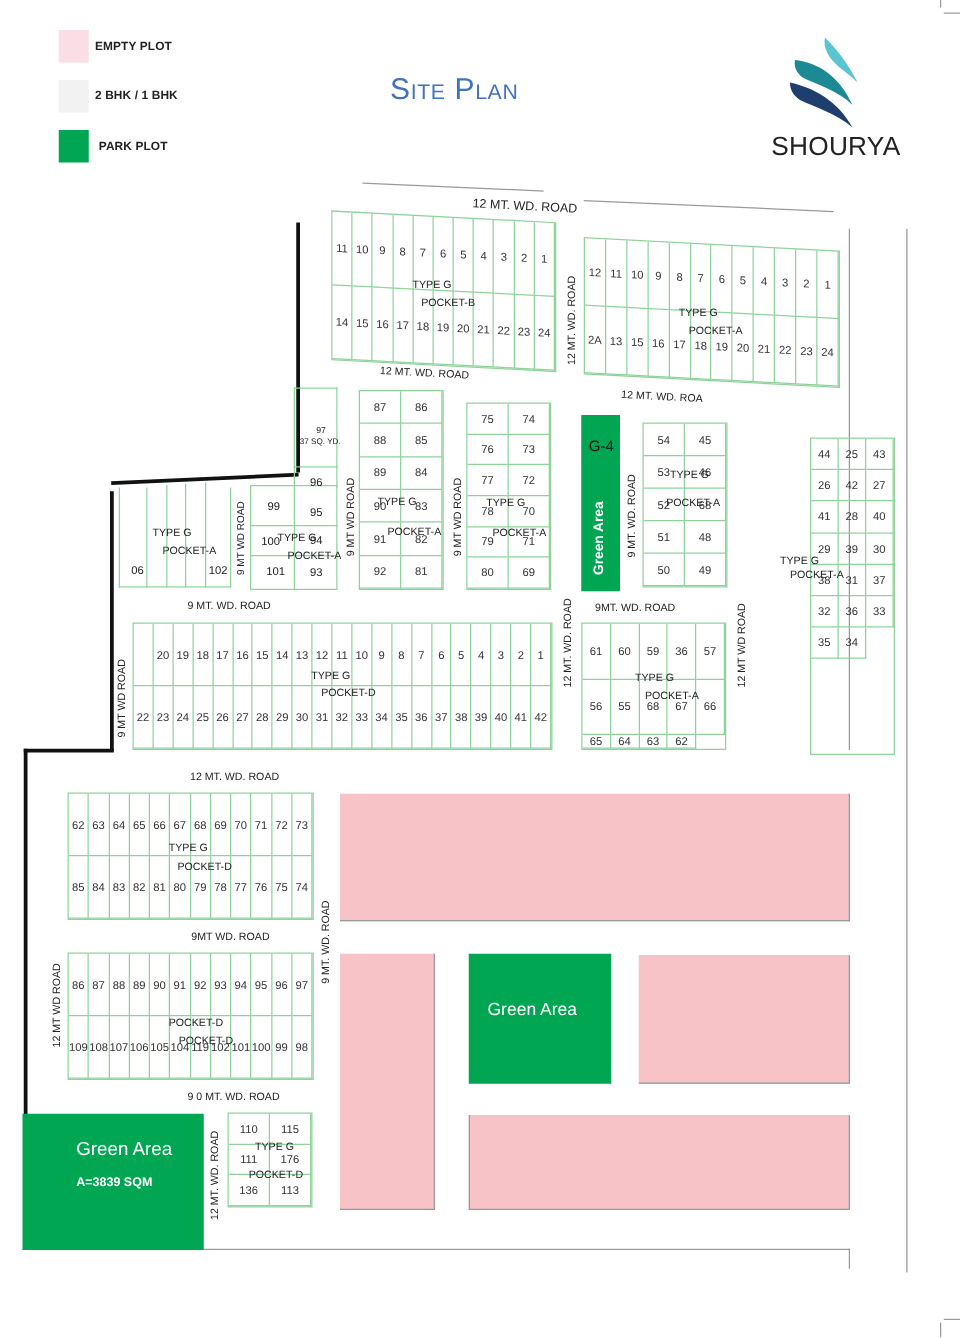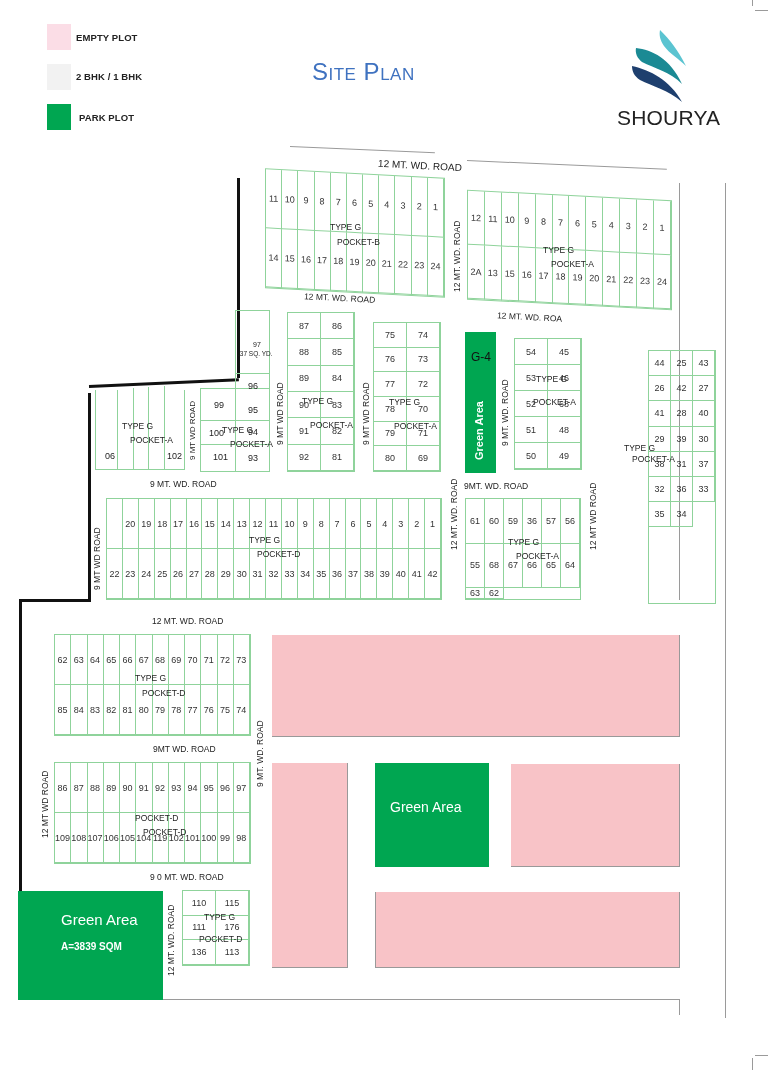--- a/index.html
+++ b/index.html
@@ -61,21 +61,21 @@
 
 <div class="road" style="left:378px;top:160px;font-size:10px;transform:rotate(3deg);">12 MT. WD.  ROAD</div>
 <div class="road" style="left:304px;top:293px;transform:rotate(3deg);">12 MT. WD. ROAD</div>
 <div class="road v" style="left:452px;top:292px;">12 MT. WD. ROAD</div>
 <div class="road" style="left:497px;top:312px;transform:rotate(3deg);">12 MT. WD. ROA</div>
 <div class="road v" style="left:188px;top:460px;font-size:8px;">9 MT  WD  ROAD</div>
 <div class="road v" style="left:275px;top:445px;">9 MT  WD  ROAD</div>
 <div class="road v" style="left:361px;top:445px;">9 MT  WD  ROAD</div>
 <div class="road v" style="left:500px;top:446px;">9 MT. WD. ROAD</div>
 <div class="road" style="left:150px;top:479px;">9 MT. WD. ROAD</div>
-<div class="road" style="left:464px;top:481px;">9MT. WD. ROAD</div>
+<div class="road" style="left:476px;top:481px;">9MT. WD. ROAD</div>
 <div class="road v" style="left:449px;top:550px;">12 MT. WD. ROAD</div>
 <div class="road v" style="left:588px;top:550px;">12 MT  WD  ROAD</div>
 <div class="road v" style="left:92px;top:590px;">9 MT  WD  ROAD</div>
 <div class="road" style="left:152px;top:616px;">12 MT. WD. ROAD</div>
 <div class="road" style="left:153px;top:744px;">9MT  WD. ROAD</div>
 <div class="road v" style="left:40px;top:838px;">12 MT  WD  ROAD</div>
 <div class="road v" style="left:255px;top:787px;">9 MT. WD. ROAD</div>
 <div class="road" style="left:150px;top:872px;">9 0 MT. WD. ROAD</div>
 <div class="road v" style="left:166px;top:976px;">12 MT. WD. ROAD</div>
 
@@ -282,21 +282,21 @@
   <div class="cell">37</div>
   <div class="cell">38</div>
   <div class="cell">39</div>
   <div class="cell">40</div>
   <div class="cell">41</div>
   <div class="cell">42</div>
 </div>
 <div class="lbl" style="left:249px;top:535px;">TYPE G</div>
 <div class="lbl" style="left:257px;top:549px;">POCKET-D</div>
 
-<div class="grid" style="left:465px;top:498px;width:116px;height:102px;grid-template-columns:repeat(6,1fr);grid-template-rows:1fr 1fr;">
+<div class="grid" style="left:465px;top:498px;width:116px;height:102px;grid-template-columns:repeat(5,1fr);grid-template-rows:1fr 1fr;">
   <div class="cell">61</div>
   <div class="cell">60</div>
   <div class="cell">59</div>
   <div class="cell">36</div>
   <div class="cell">57</div>
   <div class="cell">56</div>
   <div class="cell">55</div>
   <div class="cell">68</div>
   <div class="cell">67</div>
   <div class="cell">66</div>

